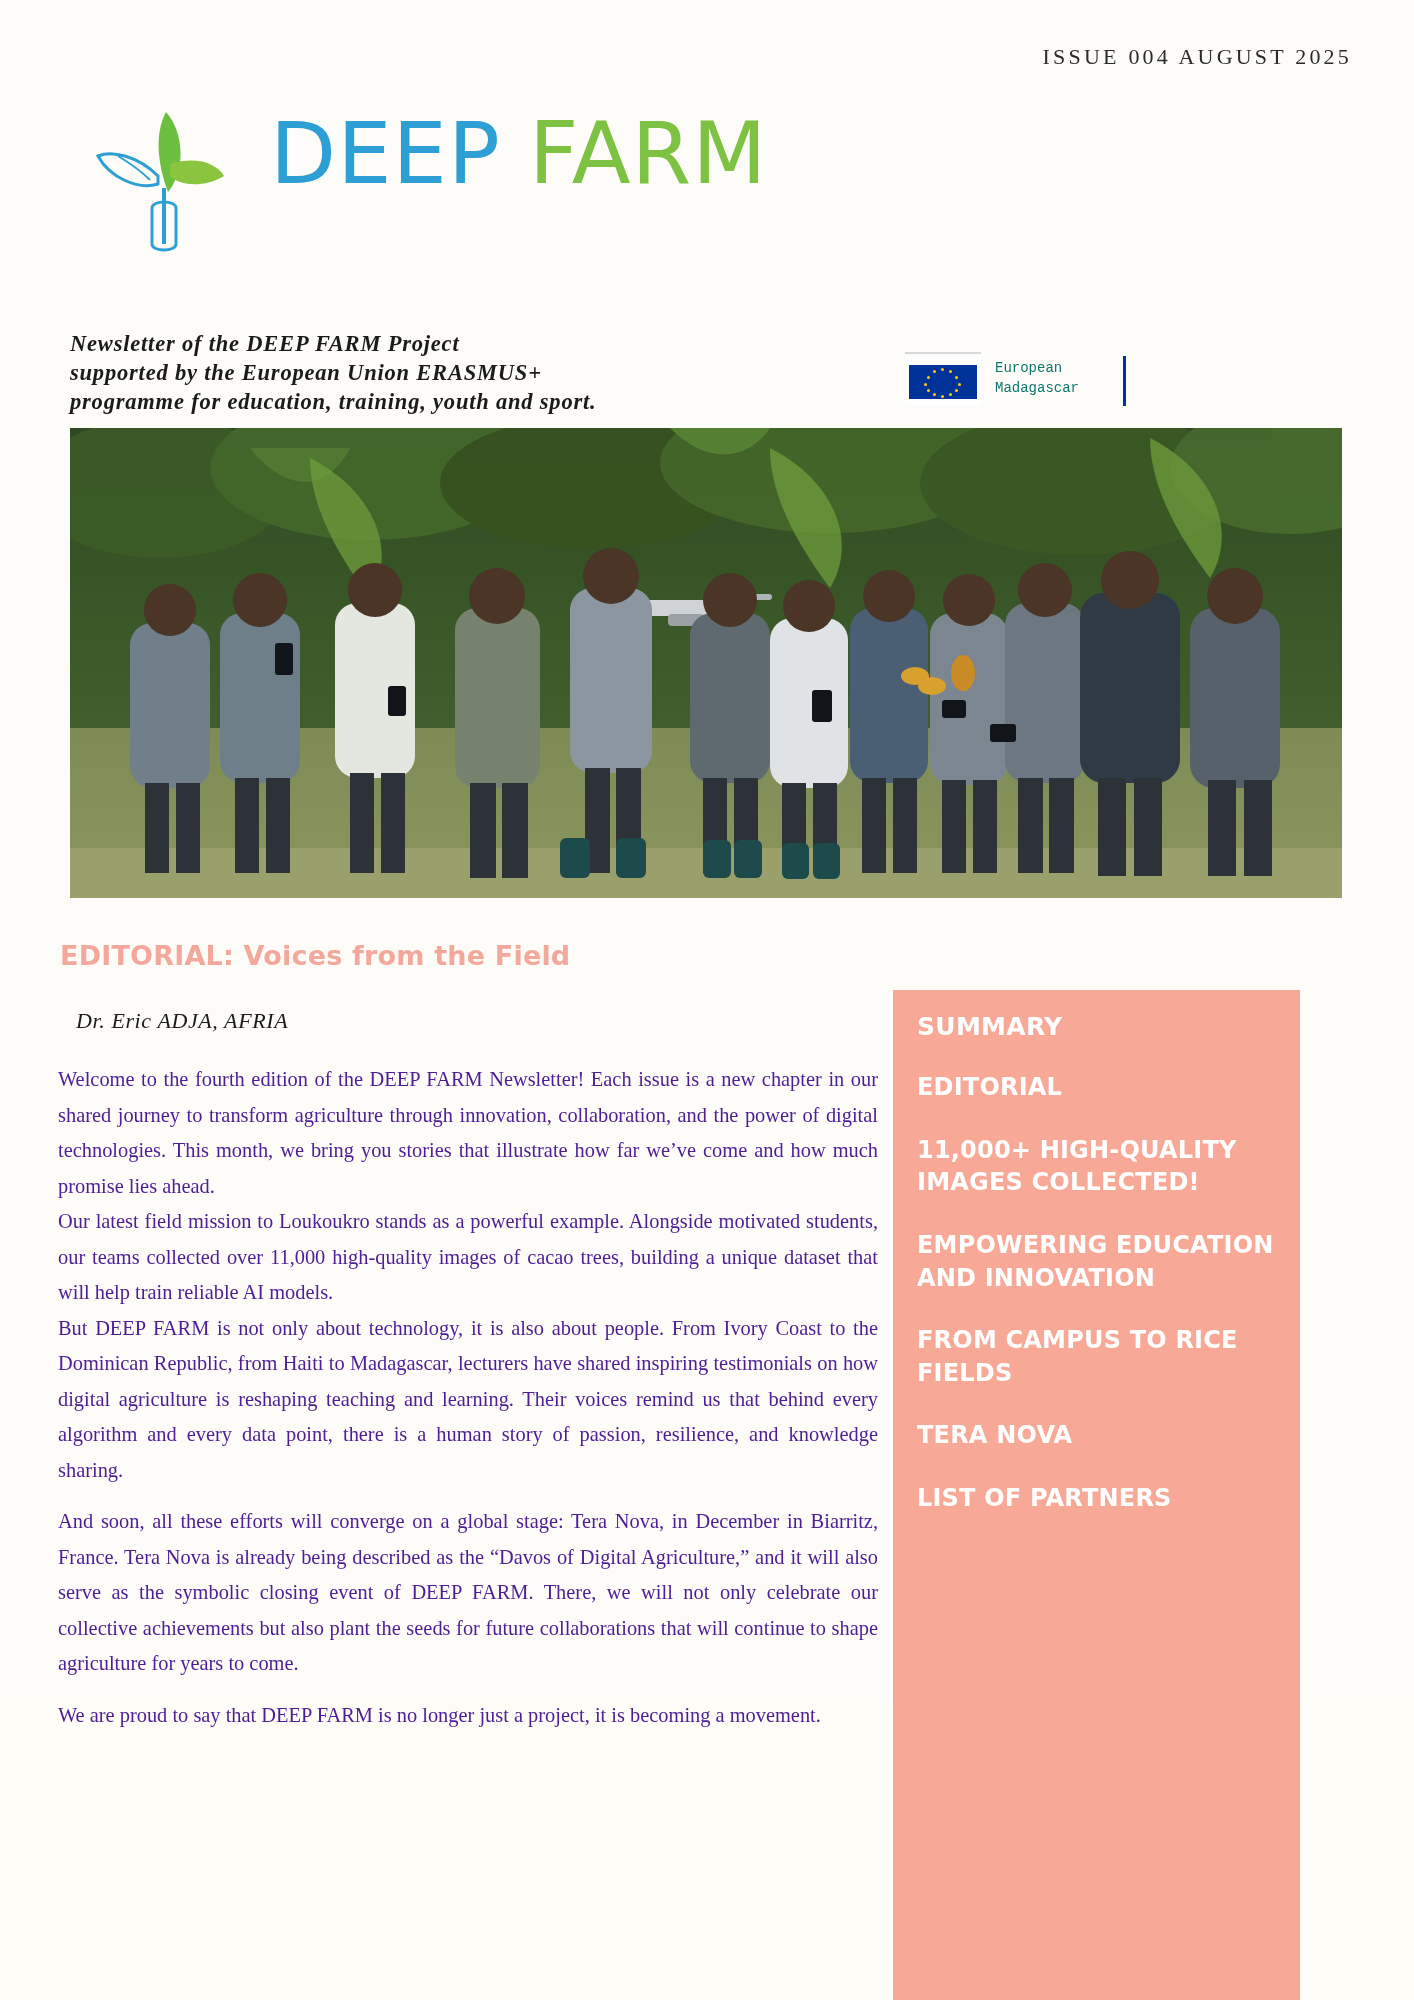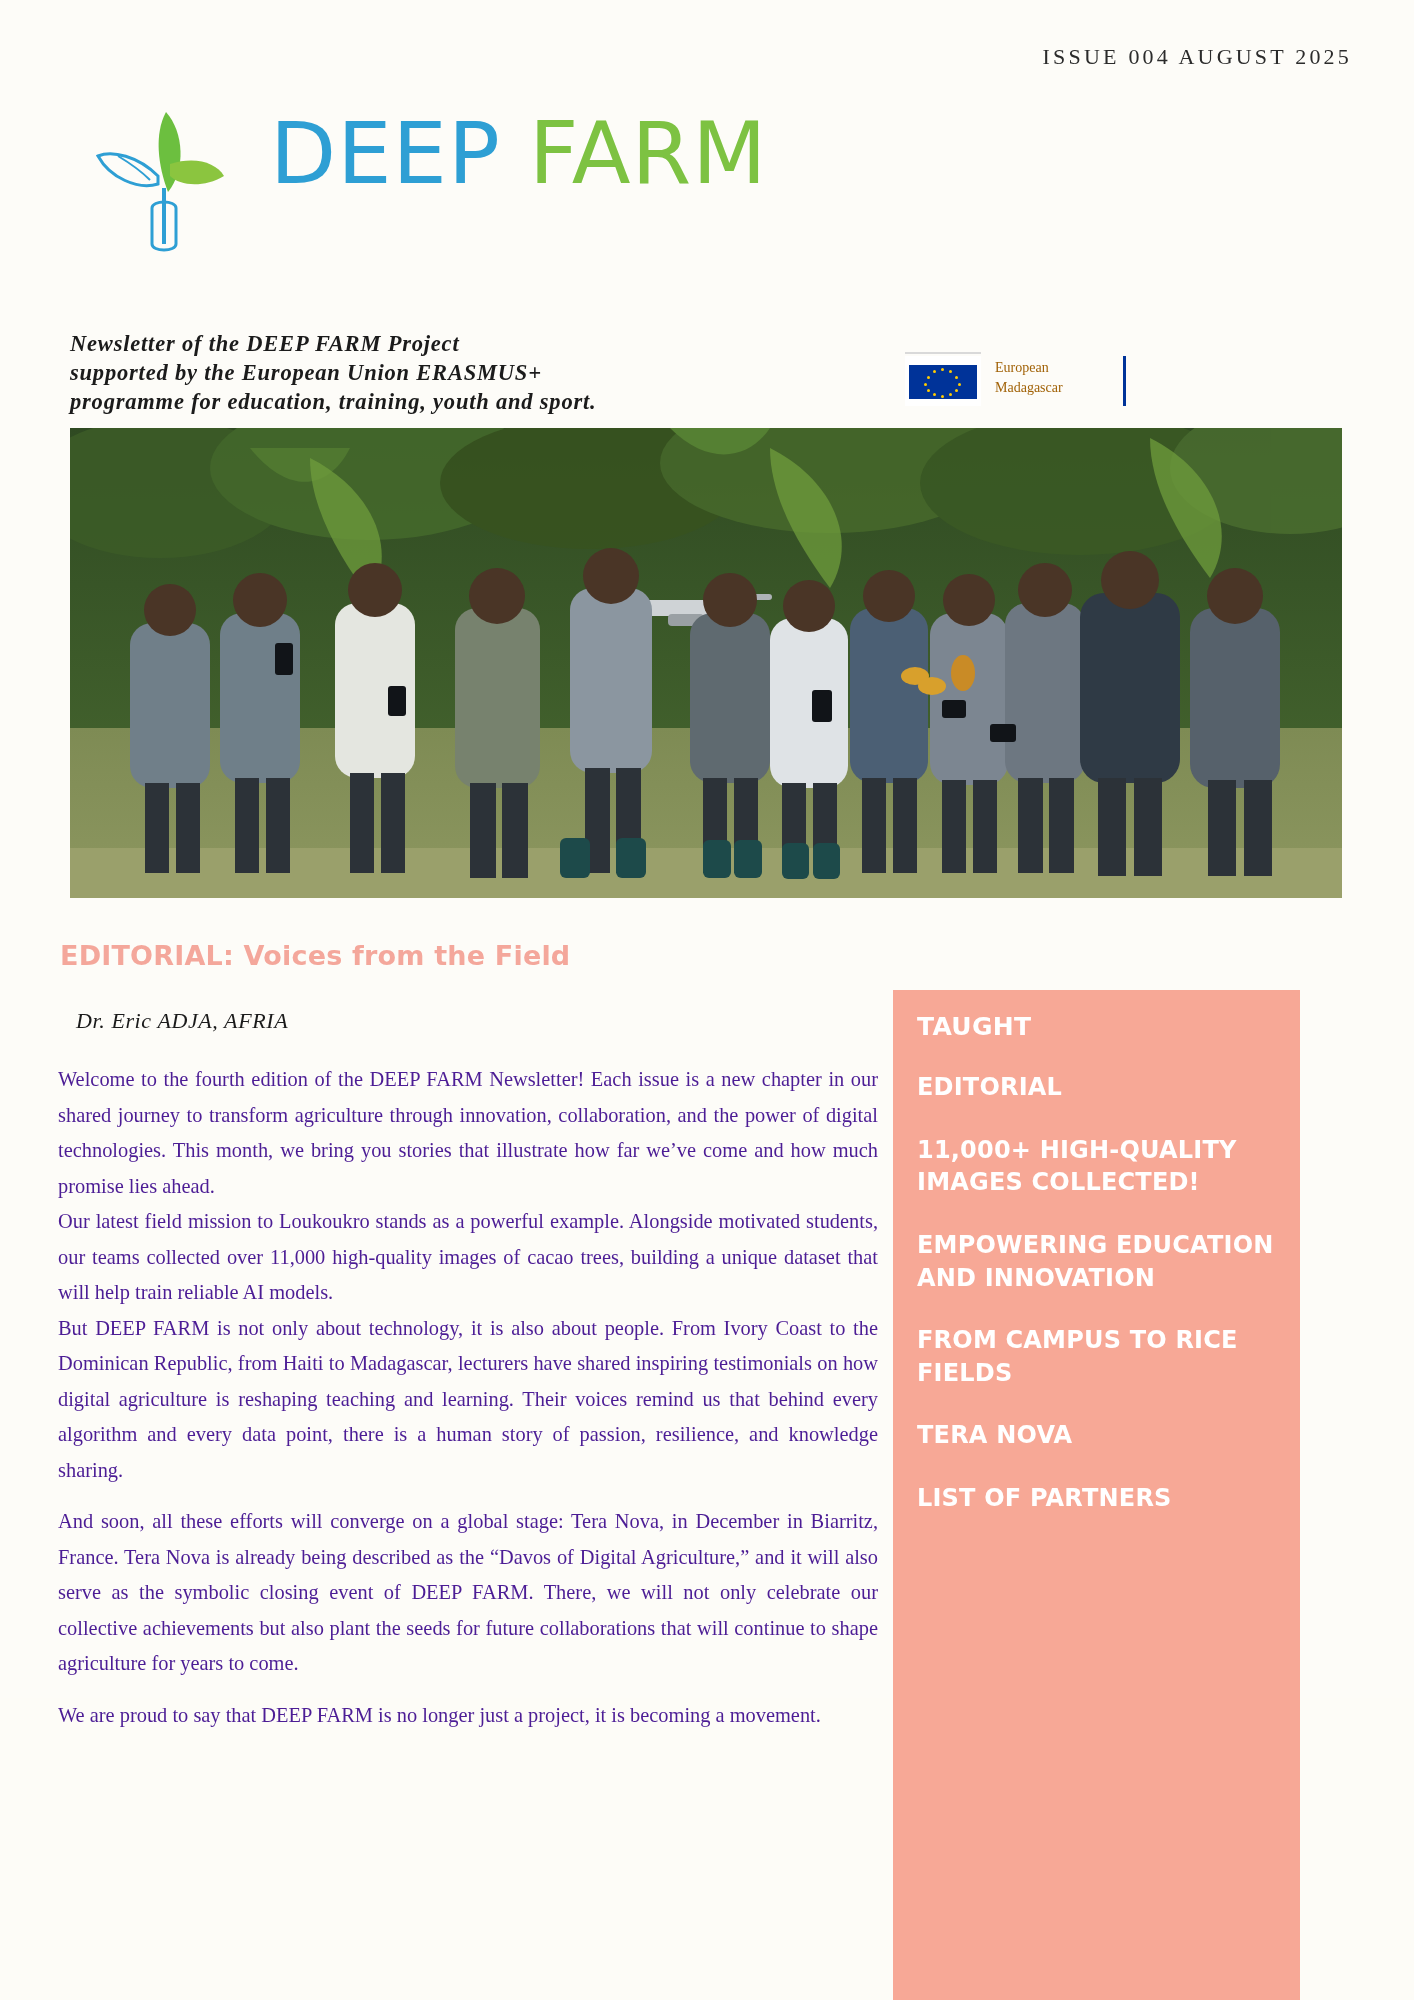--- a/index.html
+++ b/index.html
@@ -103,24 +103,24 @@
     position: absolute;
     width: 3px;
     height: 3px;
     background: #ffcc00;
     border-radius: 50%;
   }
   .eu-text {
     position: absolute;
     left: 90px;
     top: 6px;
-    font-family: Liberation Serif, serif;
+    font-family: Liberation Mono, monospace;
     font-size: 14px;
     line-height: 1.45;
-    color: #a16207;
+    color: #0f766e;
   }
   .eu-bar {
     position: absolute;
     left: 218px;
     top: 4px;
     width: 3px;
     height: 50px;
     background: #003399;
   }
   .eu-rule {
@@ -392,21 +392,21 @@
   <div class="editorial-author">Dr. Eric ADJA, AFRIA</div>
   <div class="editorial-body">
     <p class="tight">Welcome to the fourth edition of the DEEP FARM Newsletter! Each issue is a new chapter in our shared journey to transform agriculture through innovation, collaboration, and the power of digital technologies. This month, we bring you stories that illustrate how far we’ve come and how much promise lies ahead.</p>
     <p class="tight">Our latest field mission to Loukoukro stands as a powerful example. Alongside motivated students, our teams collected over 11,000 high-quality images of cacao trees, building a unique dataset that will help train reliable AI models.</p>
     <p>But DEEP FARM is not only about technology, it is also about people. From Ivory Coast to the Dominican Republic, from Haiti to Madagascar, lecturers have shared inspiring testimonials on how digital agriculture is reshaping teaching and learning. Their voices remind us that behind every algorithm and every data point, there is a human story of passion, resilience, and knowledge sharing.</p>
     <p>And soon, all these efforts will converge on a global stage: Tera Nova, in December in Biarritz, France. Tera Nova is already being described as the “Davos of Digital Agriculture,” and it will also serve as the symbolic closing event of DEEP FARM. There, we will not only celebrate our collective achievements but also plant the seeds for future collaborations that will continue to shape agriculture for years to come.</p>
     <p>We are proud to say that DEEP FARM is no longer just a project,  it is becoming a movement.</p>
   </div>
 
   <div class="summary">
-    <div class="summary-title">TAUGHT</div>
+    <div class="summary-title">SUMMARY</div>
     <div class="summary-item">EDITORIAL</div>
     <div class="summary-item">11,000+ HIGH-QUALITY IMAGES COLLECTED!</div>
     <div class="summary-item">EMPOWERING EDUCATION AND INNOVATION</div>
     <div class="summary-item">FROM CAMPUS TO RICE FIELDS</div>
     <div class="summary-item">TERA NOVA</div>
     <div class="summary-item">LIST OF PARTNERS</div>
   </div>
 
 </div>
 

